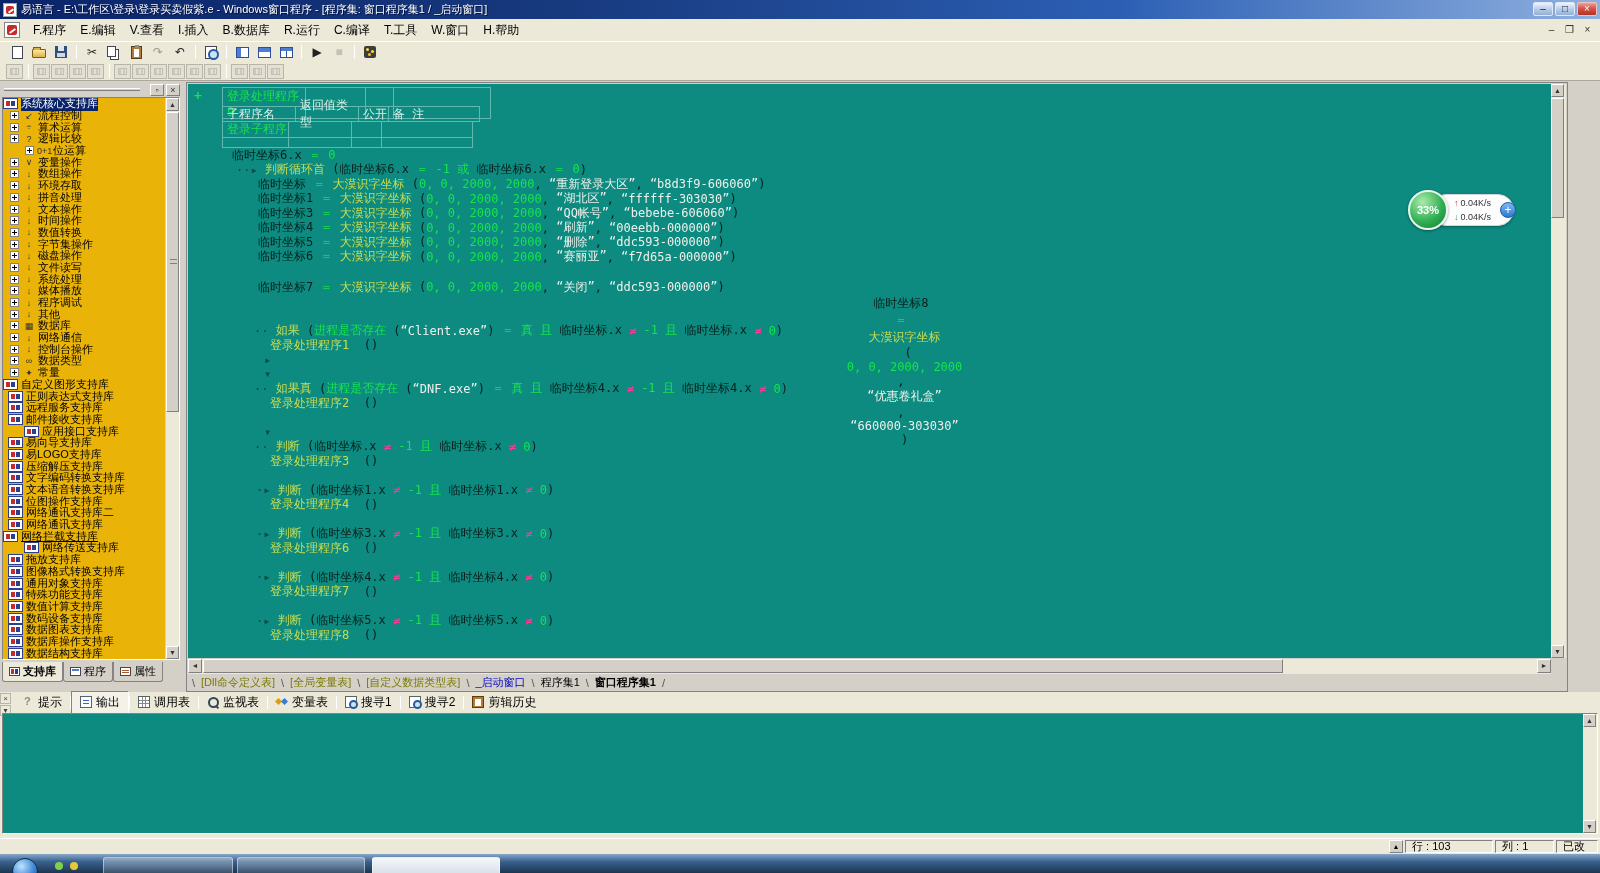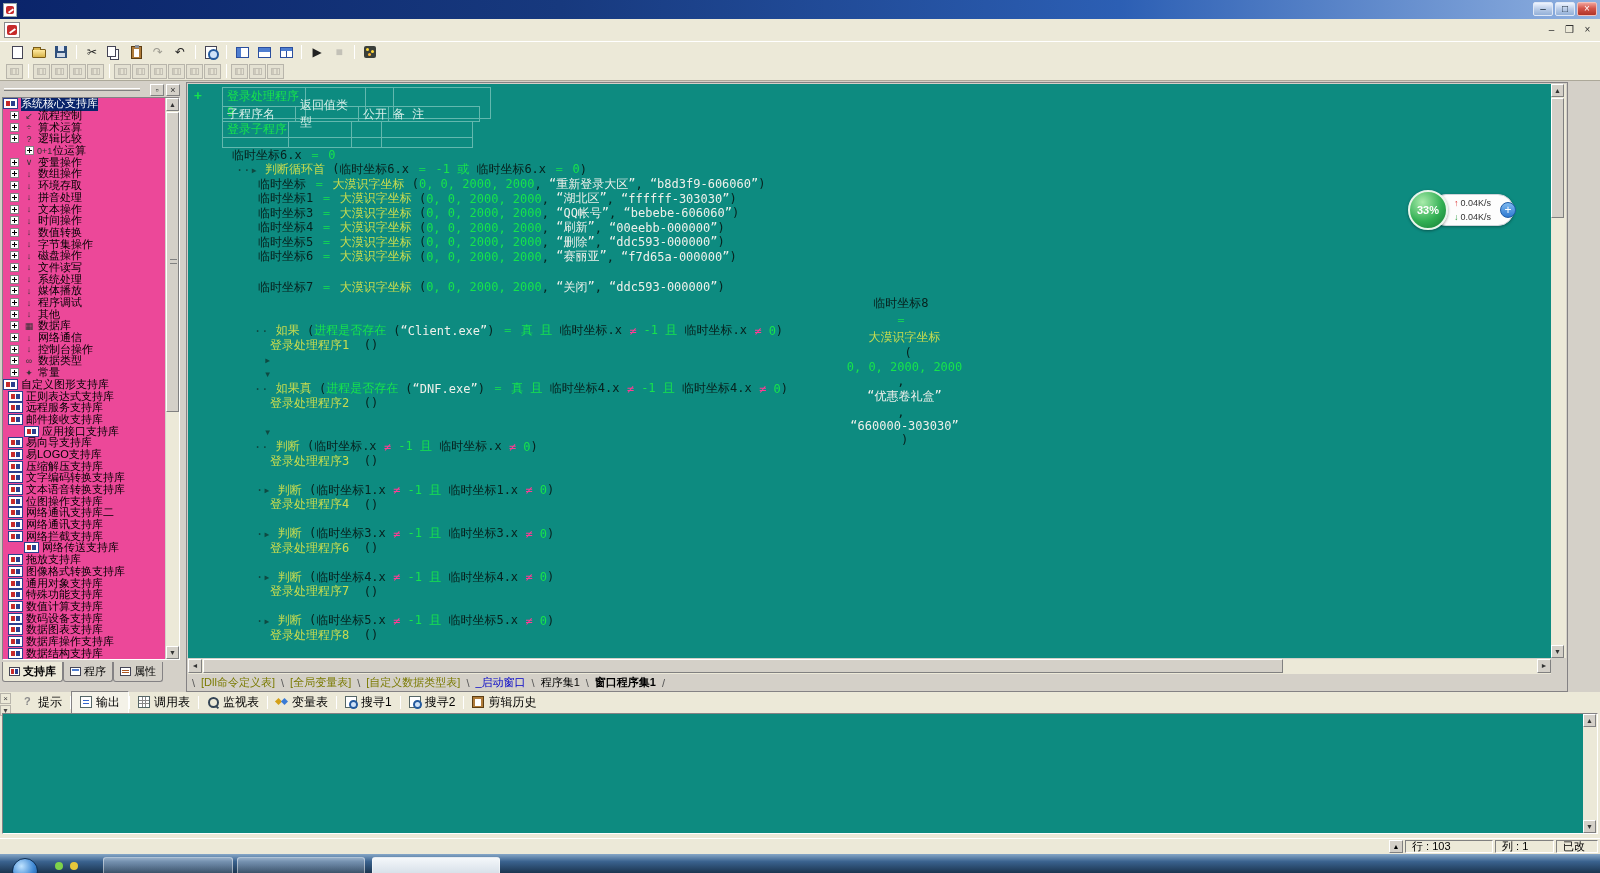--- a/index.html
+++ b/index.html
@@ -58,21 +58,21 @@
   .ic-compile::before{content:"";position:absolute;left:2px;top:2px;width:3px;height:3px;background:#ffd93a;border-radius:50%;box-shadow:5px 2px 0 #ffd93a,2px 5px 0 #ffb73a;}
   .ftool{width:17px;height:15px;border:1px solid #b8b5ab;background:#e4e1d2;position:relative;flex:none;margin-right:1px;}
   .ftool::before{content:"";position:absolute;inset:3px;border:1px solid #c2bfb4;background:repeating-linear-gradient(90deg,#cdc9bc 0 2px,#e4e1d2 2px 4px);}
 
   
   .lpanel{position:absolute;left:0;top:82px;width:182px;height:602px;background:#d4d0c8;}
   .lpanel-head{position:absolute;left:2px;top:2px;right:2px;height:11px;}
   .lpanel-grip{position:absolute;left:2px;top:4px;right:40px;height:3px;border-top:1px solid #fff;border-bottom:1px solid #808080;}
   .lpanel-btns{position:absolute;right:0;top:0;display:flex;gap:2px;}
   .lp-btn{width:14px;height:12px;font-size:9px;line-height:10px;text-align:center;color:#333;background:#d4d0c8;border:1px solid;border-color:#fff #808080 #808080 #fff;}
-  .tree{position:absolute;left:2px;top:15px;width:178px;height:563px;background:#ec4899;border:1px solid;border-color:#848284 #fff #fff #848284;overflow:hidden;font-size:11px;}
+  .tree{position:absolute;left:2px;top:15px;width:178px;height:563px;background:#eab308;border:1px solid;border-color:#848284 #fff #fff #848284;overflow:hidden;font-size:11px;}
   .trow{height:11.7px;display:flex;align-items:center;white-space:nowrap;color:#000;}
   .plusbox{width:9px;height:9px;border:1px solid #848284;background:#fff;flex:none;position:relative;margin-right:3px;}
   .plusbox::before{content:"";position:absolute;left:1px;right:1px;top:3px;height:1px;background:#000;}
   .plusbox::after{content:"";position:absolute;top:1px;bottom:1px;left:3px;width:1px;background:#000;}
   .ic-lib{width:15px;height:11px;background:#fff;border:1px solid #2b3f8e;position:relative;flex:none;margin-right:3px;}
   .ic-lib::before{content:"";position:absolute;left:2px;top:2px;width:4px;height:5px;background:#c62a2a;}
   .ic-lib::after{content:"";position:absolute;right:2px;top:2px;width:4px;height:5px;background:#2b3f8e;}
   .tglyph{width:14px;flex:none;text-align:center;font-size:9px;color:#333;margin-right:2px;}
   .trow.sel .tlabel{background:#0a246a;color:#fff;}
   .tree-sb{position:absolute;right:0;top:0;width:14px;bottom:0;background:#ece9d8;border-left:1px solid #d4d0c8;}
@@ -176,29 +176,42 @@
   .fw-up{color:#d33;margin-right:2px;} .fw-dn{color:#2a9d3f;margin-right:2px;}
   .fw-plus{position:absolute;right:-2px;top:12px;width:16px;height:16px;border-radius:50%;background:linear-gradient(#7db8f0,#2f79d0);color:#fff;font-size:12px;line-height:14px;text-align:center;border:1px solid #1f5ca8;}
 </style>
 </head>
 <body>
 
 <div id="app">
 
   <div class="titlebar">
     <div class="app-ico"></div>
+    <div class="title-text">易语言 - E:\工作区\登录\登录买卖假紫.e - Windows窗口程序 - [程序集: 窗口程序集1 / _启动窗口]</div>
     <div class="cap-btns">
       <div class="cap-btn">–</div>
       <div class="cap-btn">□</div>
       <div class="cap-btn close">×</div>
     </div>
   </div>
 
   <div class="menubar">
     <div class="menu-ico"></div>
+    <div id="menu-items" style="display:flex;">
+        <div class="menu-item">F.程序</div>
+        <div class="menu-item">E.编辑</div>
+        <div class="menu-item">V.查看</div>
+        <div class="menu-item">I.插入</div>
+        <div class="menu-item">B.数据库</div>
+        <div class="menu-item">R.运行</div>
+        <div class="menu-item">C.编译</div>
+        <div class="menu-item">T.工具</div>
+        <div class="menu-item">W.窗口</div>
+        <div class="menu-item">H.帮助</div>
+      </div>
     <div class="mdi-btns" id="mdi-btns">
         <div class="mdi-btn">–</div>
         <div class="mdi-btn">❐</div>
         <div class="mdi-btn">×</div>
       </div>
   </div>
 
   <div class="tb1" id="tb1">
       <div class="tbtn">
         <div class="ic-new"></div>
@@ -451,21 +464,21 @@
           <span class="tlabel">位图操作支持库</span>
         </div>
         <div class="trow" style="padding-left: 5px;">
           <span class="ic-lib"></span>
           <span class="tlabel">网络通讯支持库二</span>
         </div>
         <div class="trow" style="padding-left: 5px;">
           <span class="ic-lib"></span>
           <span class="tlabel">网络通讯支持库</span>
         </div>
-        <div class="trow" style="padding-left: 5px;">
+        <div class="trow" style=" text-decoration: underline;">
           <span class="ic-lib"></span>
           <span class="tlabel">网络拦截支持库</span>
         </div>
         <div class="trow" style="padding-left: 21px;">
           <span class="ic-lib"></span>
           <span class="tlabel">网络传送支持库</span>
         </div>
         <div class="trow" style="padding-left: 5px;">
           <span class="ic-lib"></span>
           <span class="tlabel">拖放支持库</span>

